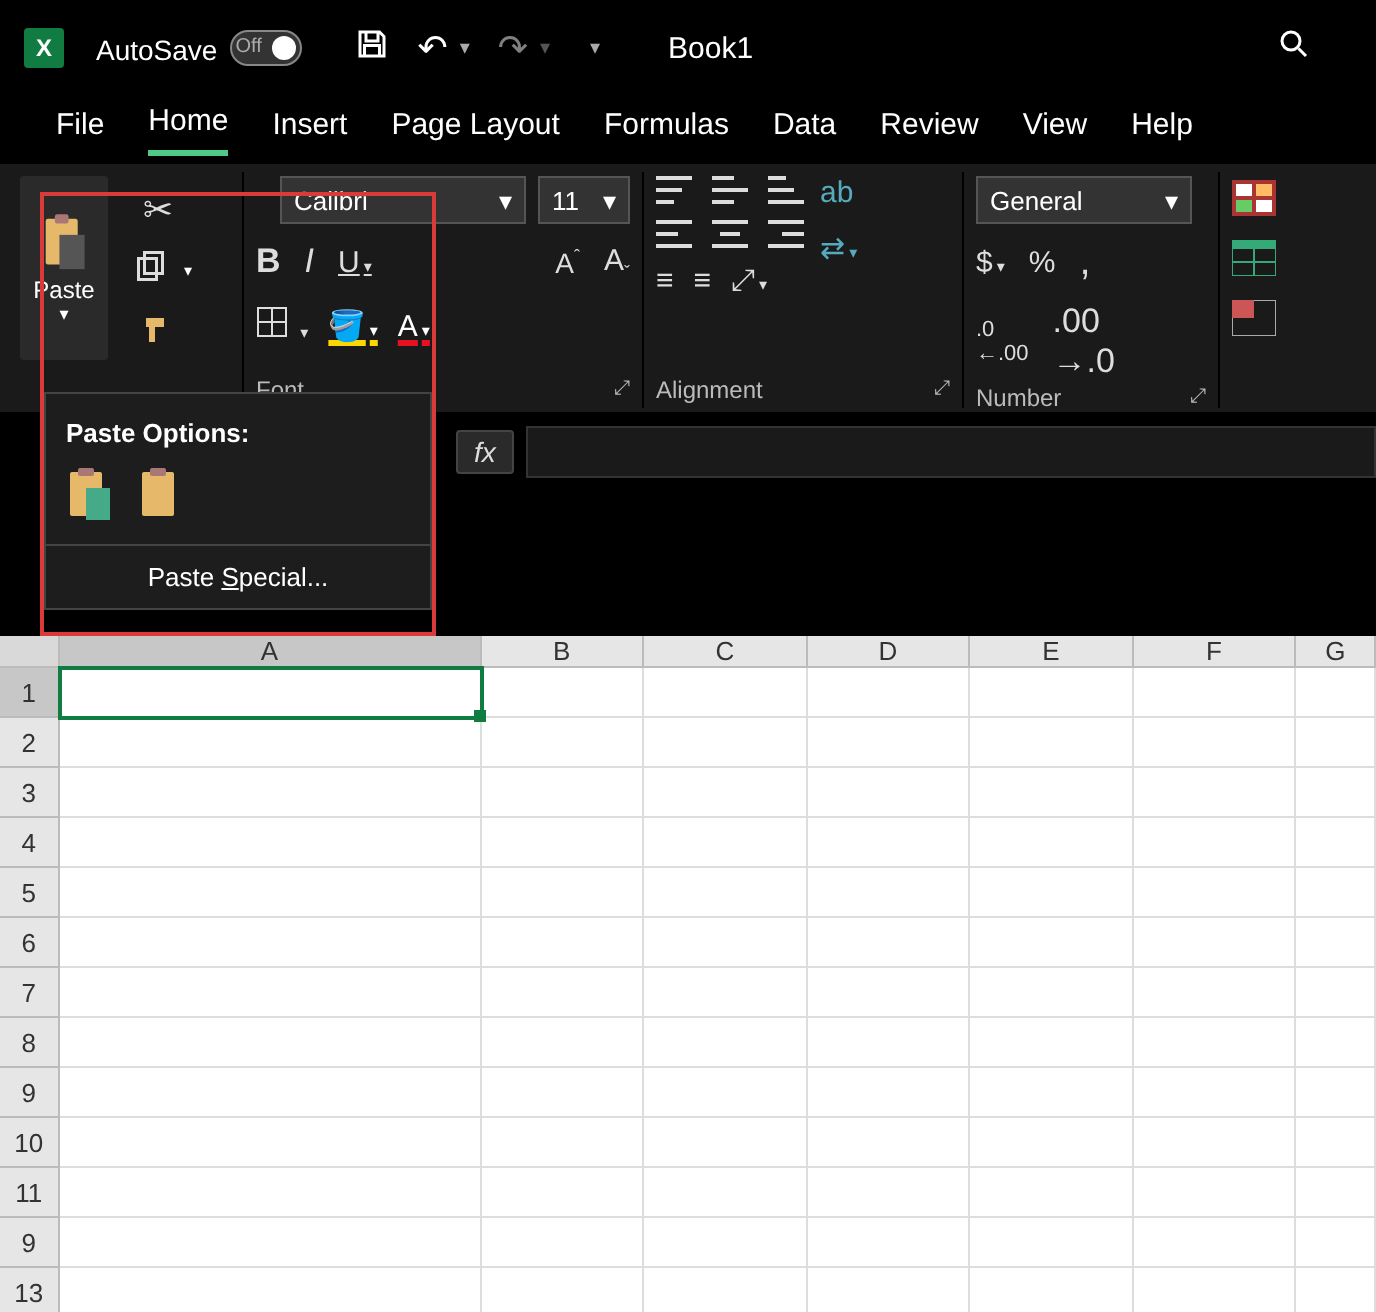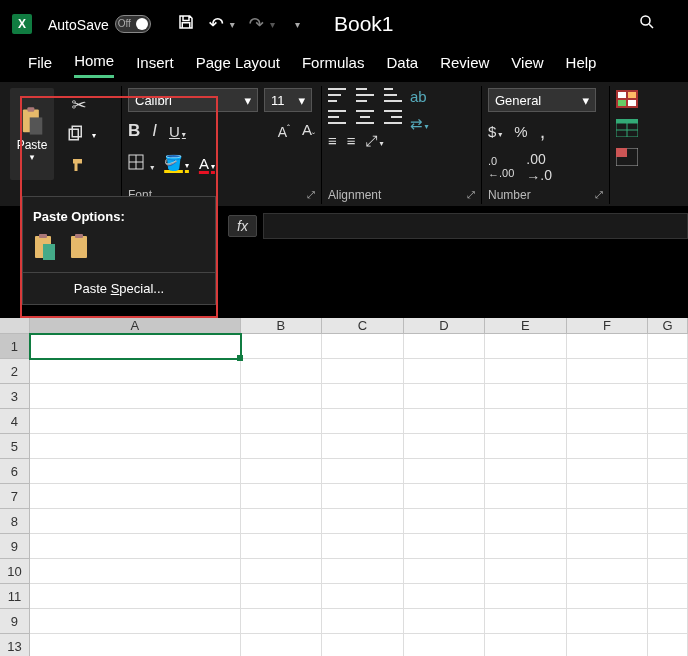--- a/index.html
+++ b/index.html
@@ -8,21 +8,21 @@
 
 .titlebar { height: 48px; display: flex; align-items: center; padding: 0 12px; gap: 8px; }
 .xl-logo { width: 20px; height: 20px; background: #107c41; color: #fff; display: flex; align-items: center; justify-content: center; font-size: 12px; font-weight: bold; border-radius: 2px; }
 .autosave { display: flex; align-items: flex-end; gap: 6px; font-size: 14px; margin-left: 8px; }
 .toggle { width: 36px; height: 18px; border: 1px solid #888; border-radius: 9px; background: #333; display: flex; align-items: center; justify-content: flex-end; padding: 0 4px; font-size: 9px; color: #aaa; position: relative; }
 .toggle-knob { width: 12px; height: 12px; background: #fff; border-radius: 50%; position: absolute; right: 2px; }
 .toggle-text { position: absolute; left: 2px; top: 2px; font-size: 10px; }
 .qat { display: flex; gap: 14px; margin-left: 18px; align-items: center; }
 .qat-icon { color: #fff; font-size: 18px; }
 .chev { font-size: 10px; color: #aaa; margin-left: -8px; }
-.doc-title { margin-left: 26px; font-size: 21px; }
+.doc-title { margin-left: 26px; font-size: 15px; }
 .search-icon { margin-left: auto; margin-right: 20px; font-size: 18px; }
 
 
 .tabs { height: 34px; display: flex; align-items: center; gap: 22px; padding: 0 28px; }
 .tab { font-size: 15px; color: #fff; padding-bottom: 6px; }
 .tab.active { border-bottom: 3px solid #4fc987; color: #fff; }
 
 
 .ribbon { height: 124px; background: #1a1a1a; display: flex; padding: 4px 4px 2px 4px; position: relative; }
 .group { border-right: 1px solid #000; padding: 2px 6px 0 6px; display: flex; flex-direction: column; height: 100%; }
@@ -34,21 +34,21 @@
 .paste-btn { width: 44px; display: flex; flex-direction: column; align-items: center; justify-content: center; background: #2a2a2a; border-radius: 2px; height: 92px; }
 .paste-lbl { font-size: 12px; }
 .paste-chev { font-size: 9px; }
 .clip-aux { display: flex; flex-direction: column; gap: 8px; align-items: center; justify-content: center; padding: 0 4px; }
 .clip-aux .ic { font-size: 18px; color: #ddd; width: 28px; text-align: center; }
 .clip-aux .row { display: flex; align-items: center; }
 
 
 .font-row { display: flex; gap: 6px; align-items: center; }
 .select { background: #333; color: #fff; font-size: 13px; border: 1px solid #555; height: 24px; display: flex; align-items: center; justify-content: space-between; padding: 0 6px; }
-.font-name { width: 130px; }
+.font-name { width: 130px; margin-left: 12px; }
 .font-size { width: 48px; }
 .btnrow { display: flex; gap: 12px; align-items: center; margin-top: 6px; height: 26px; }
 .btnrow2 { display: flex; gap: 10px; align-items: center; margin-top: 6px; height: 26px; }
 .rc { font-size: 15px; color: #ddd; position: relative; }
 .bold { font-weight: bold; font-size: 17px; }
 .italic { font-style: italic; font-size: 17px; }
 .uline { text-decoration: underline; }
 .fontcolor { color: #fff; text-decoration: underline; text-decoration-color: #e81123; text-decoration-thickness: 3px; }
 .fillcolor { color: #fff; text-decoration: underline; text-decoration-color: #ffd700; text-decoration-thickness: 3px; }
 .minich { font-size: 8px; margin-left: 2px; }
@@ -298,21 +298,21 @@
           <span>General</span>
           <span>▾</span>
         </div>
       <div class="numrow">
         <span class="rc">$<span class="minich">▾</span></span>
         <span class="rc">%</span>
         <span class="rc" style="font-size:20px">,</span>
       </div>
       <div class="numrow">
         <span class="rc" style="font-size:11px">.0<br>←.00</span>
-        <span class="rc" style="font-size:14px">.00<br>→.0</span>
+        <span class="rc" style="font-size:17px">.00<br>→.0</span>
       </div>
     </div>
     <div class="group-label">
         <span>Number</span>
         <span class="dlauncher">⤢</span>
       </div>
   </div>
 
   <div class="group" style="width:40px;border-right:none">
     <div style="display:flex;flex-direction:column;gap:8px;flex:1;padding-top:2px">

